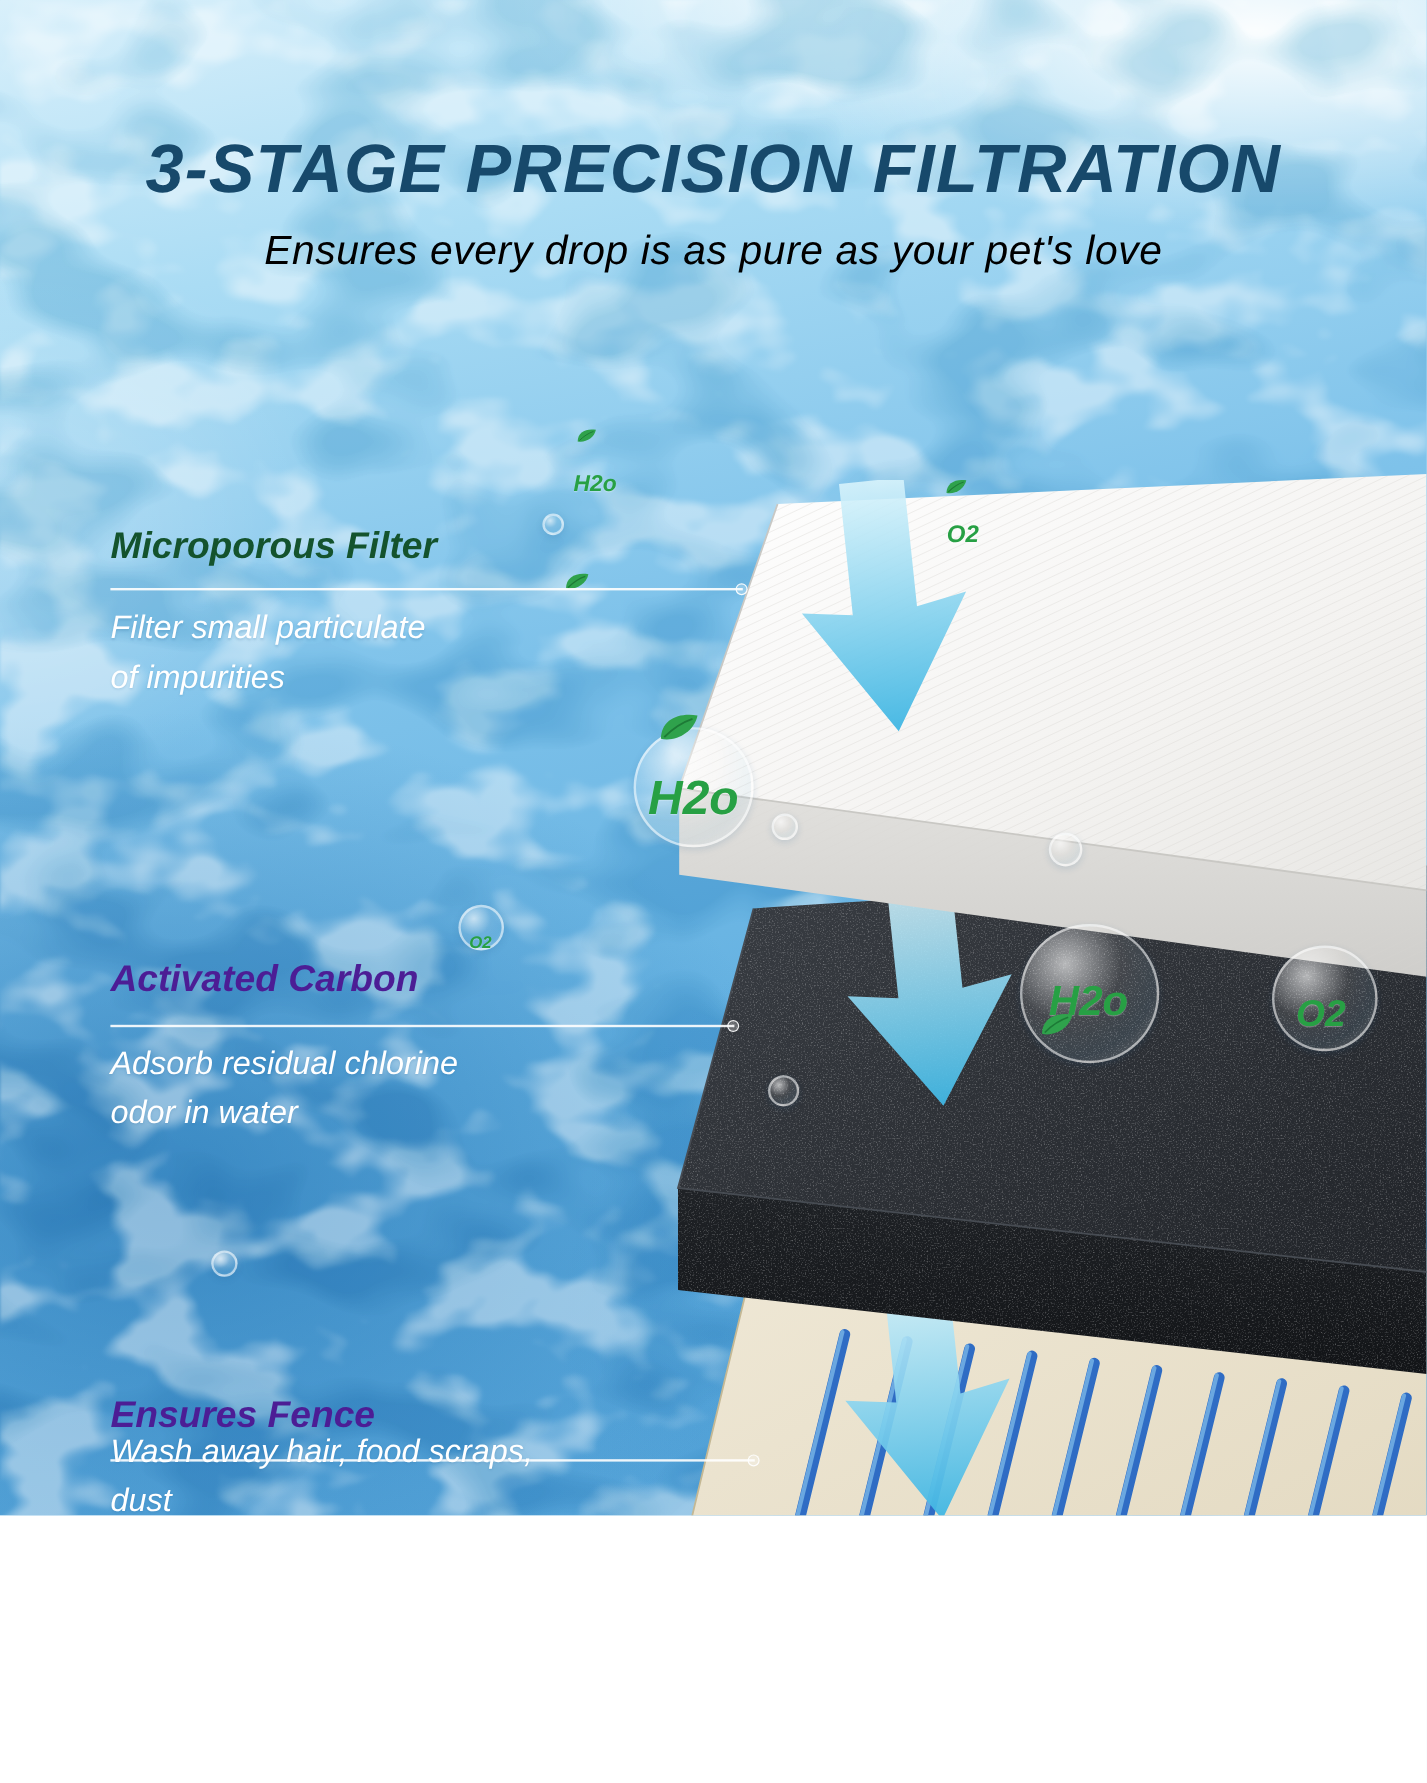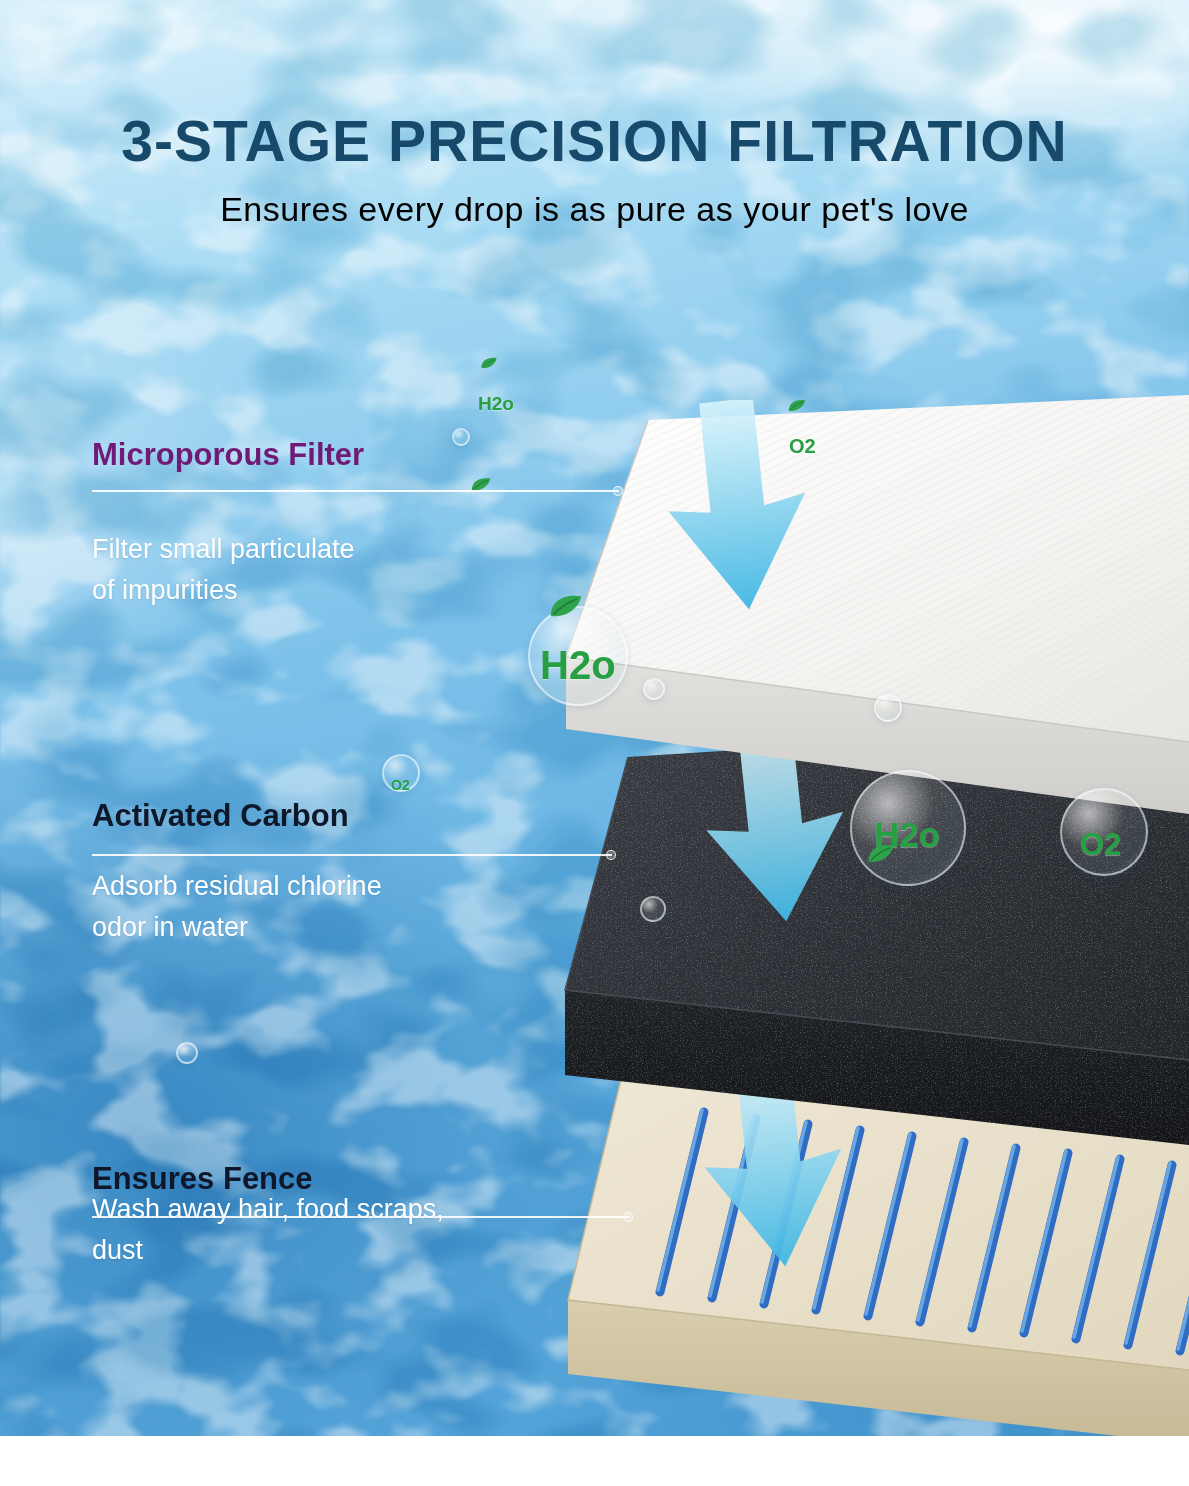--- a/index.html
+++ b/index.html
@@ -1,18 +1,18 @@
 <!DOCTYPE html>
 <html><head>
 <meta charset="utf-8">
 <style>
   html,body{margin:0;padding:0;background:#ffffff;}
   .canvas{
-    position:relative;width:1189px;height:1436px;overflow:hidden;
-    font-family:"Liberation Sans",sans-serif;background:#7fc0e6;
+    position:relative;width:1189px;height:1263px;overflow:hidden;
+    font-family:"Liberation Sans",sans-serif;background:#7fc0e6;font-style:italic;
   }
   .bg-water{
     position:absolute;inset:0;z-index:0;
     background-image:
       radial-gradient(ellipse 640px 260px at 88% 2%, rgba(255,255,255,.95), rgba(255,255,255,0) 65%),
       radial-gradient(ellipse 420px 200px at 55% 0%, rgba(255,255,255,.60), rgba(255,255,255,0) 60%),
       radial-gradient(ellipse 500px 420px at 0% 34%, rgba(255,255,255,.30), rgba(255,255,255,0) 55%),
       radial-gradient(ellipse 760px 560px at 12% 78%, rgba(23,104,170,.55), rgba(23,104,170,0) 70%),
       radial-gradient(ellipse 900px 680px at 92% 88%, rgba(28,116,180,.45), rgba(28,116,180,0) 70%),
       linear-gradient(168deg,#d9f0fb 0%,#aadcf4 18%,#7ec2ea 42%,#64b1e1 65%,#4f9fd6 100%);
@@ -21,22 +21,22 @@
   .caustics-dark{position:absolute;inset:0;z-index:1;mix-blend-mode:multiply;opacity:.22;pointer-events:none;}
 
   .header{position:absolute;top:108px;left:0;width:100%;text-align:center;z-index:50;}
   .title{margin:0;font-size:57px;font-weight:800;color:#17496b;letter-spacing:1px;}
   .subtitle{margin:16px 0 0;font-size:34px;font-weight:400;color:#000000;letter-spacing:.5px;}
 
   .layer{position:absolute;}
   .arrow{position:absolute;pointer-events:none;}
 
   .stage-name{position:absolute;left:92px;margin:0;font-size:31px;font-weight:bold;z-index:48;}
-  .stage-name.dark{color:#701a75;}
-  .stage-name.light{color:#0f172a;}
+  .stage-name.dark{color:#14532d;}
+  .stage-name.light{color:#4c1d95;}
   .stage-desc{position:absolute;left:92px;margin:0;font-size:27px;color:#ffffff;line-height:1.5;
     white-space:pre-line;z-index:48;text-shadow:0 1px 2px rgba(30,90,140,.18);}
   .leader{position:absolute;left:92px;height:2px;background:rgba(255,255,255,.9);z-index:46;}
   .leader::after{content:"";position:absolute;right:-4px;top:-4px;width:8px;height:8px;
     border:1.5px solid rgba(255,255,255,.9);border-radius:50%;background:rgba(255,255,255,.25);}
 
   .bubble{position:absolute;border-radius:50%;z-index:44;
     border:2px solid rgba(255,255,255,.55);
     background:radial-gradient(circle at 32% 28%, rgba(255,255,255,.65), rgba(255,255,255,.10) 42%, rgba(160,210,240,.12) 70%, rgba(255,255,255,.28) 100%);
     box-shadow:0 2px 6px rgba(30,90,140,.15);}
@@ -172,21 +172,21 @@
     <polygon points="26,267 649,352 649,424 26,339" fill="url(#patWeave)" opacity="0.3"></polygon>
     <polyline points="108,30 26,267 649,352" fill="none" stroke="#c9c8c4" stroke-width="1.5"></polyline>
   </svg>
 
   <svg class="arrow" style="left:652px;top:400px;z-index:35" width="170" height="215" viewBox="0 0 170 215">
     <polygon points="58,0 112,0 112,108 154,100 86,210 16,104 58,110" fill="url(#gArrow)" transform="rotate(-6 85 105)"></polygon>
   </svg>
 
   <h2 class="stage-name dark" style="top:437px">Microporous Filter</h2>
   <div class="leader" style="top:490px;width:527px"></div>
-  <p class="stage-desc" style="top:529px">Filter small particulate
+  <p class="stage-desc" style="top:503px">Filter small particulate
 of impurities</p>
 
   <h2 class="stage-name light" style="top:798px">Activated Carbon</h2>
   <div class="leader" style="top:854px;width:520px"></div>
   <p class="stage-desc" style="top:866px">Adsorb residual chlorine
 odor in water</p>
 
   <h2 class="stage-name light" style="top:1161px">Ensures Fence</h2>
   <div class="leader" style="top:1216px;width:537px"></div>
   <p class="stage-desc" style="top:1189px">Wash away hair, food scraps,

